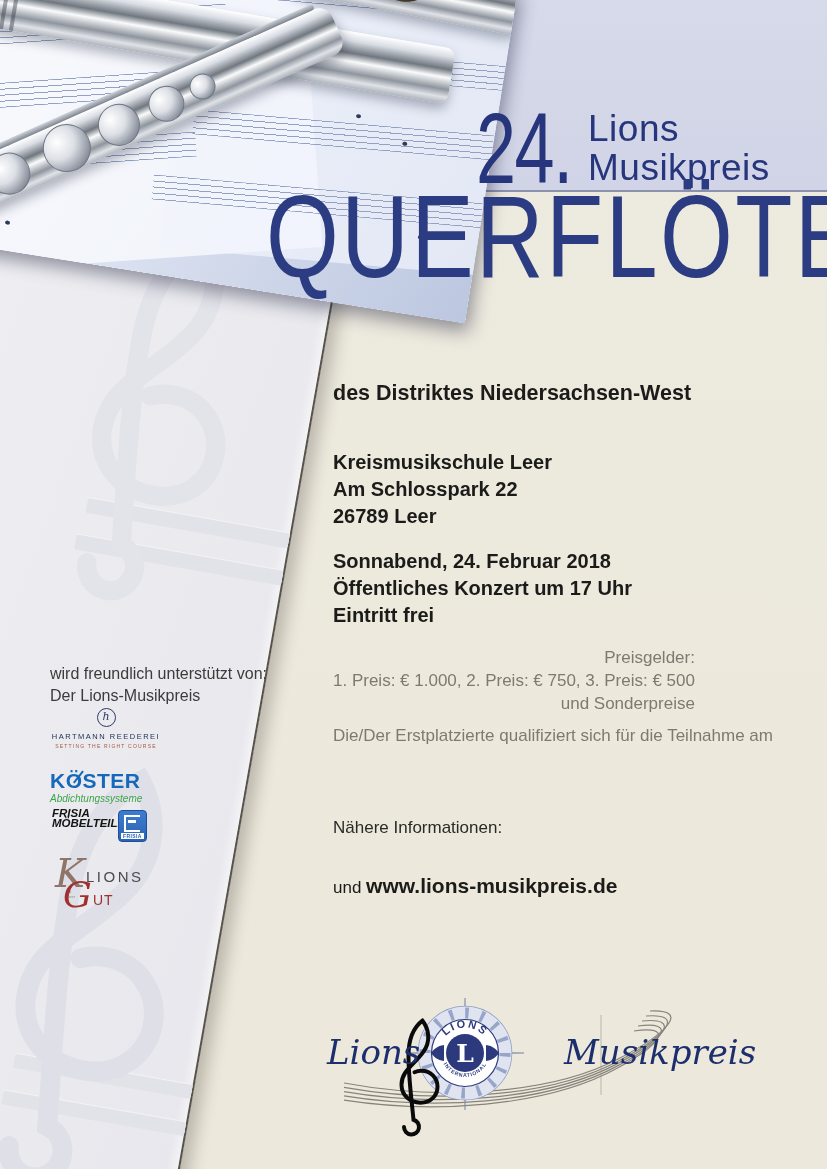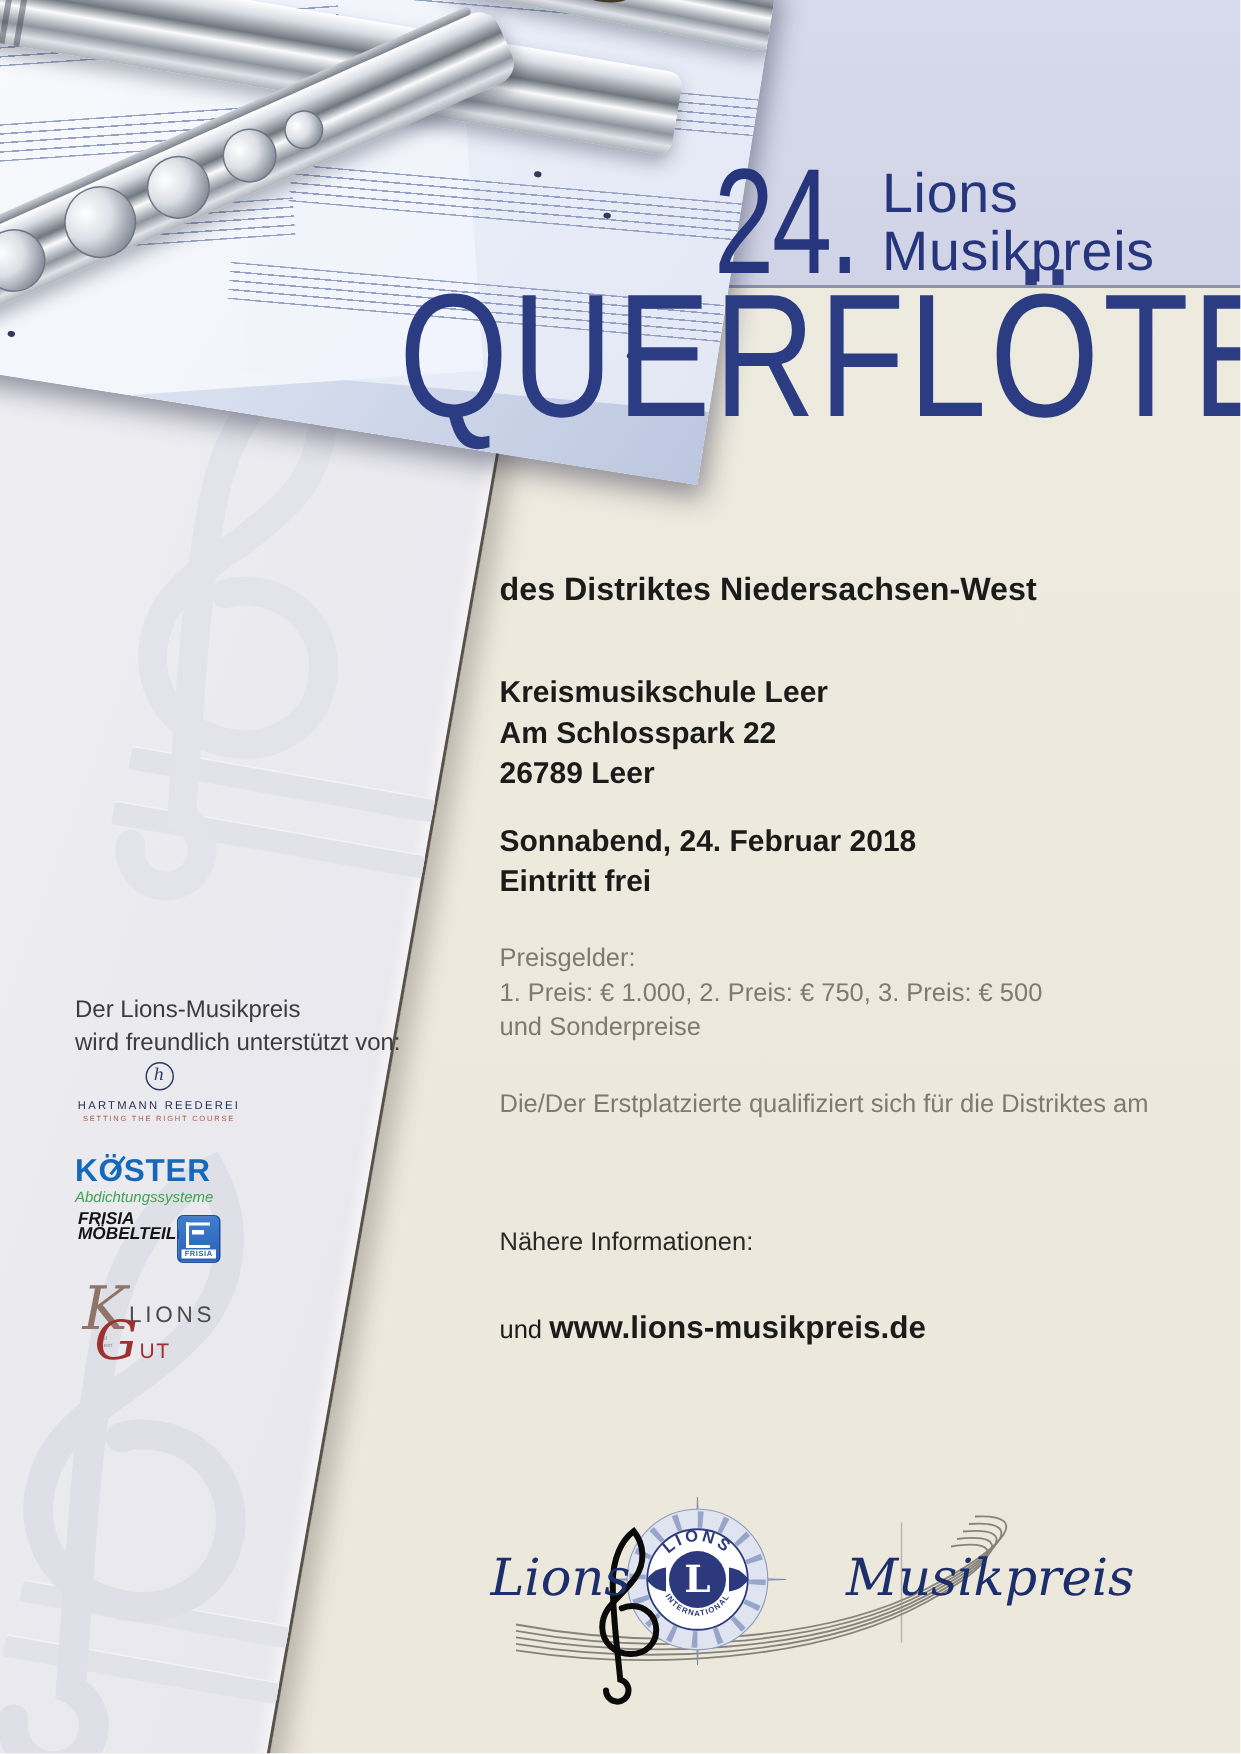--- a/index.html
+++ b/index.html
@@ -160,42 +160,43 @@
   <div class="col sub">des Distriktes Niedersachsen-West</div>
 
   <div class="col bold20" style="top:449px;">
     <div>Kreismusikschule Leer</div>
     <div>Am Schlosspark 22</div>
     <div>26789 Leer</div>
   </div>
 
   <div class="col bold20" style="top:548px;">
     <div>Sonnabend, 24. Februar 2018</div>
+    <div>Öffentliches Konzert um 17 Uhr</div>
     <div>Eintritt frei</div>
   </div>
 
-  <div class="col grey" style="top:627px;">
+  <div class="col grey" style="top:646px;text-align:right;">
     <div>Preisgelder:</div>
     <div>1. Preis: € 1.000, 2. Preis: € 750, 3. Preis: € 500</div>
     <div>und Sonderpreise</div>
   </div>
 
   <div class="col grey" style="top:724px;">
-    <div>Die/Der Erstplatzierte qualifiziert sich für die Distriktes am</div>
+    <div>Die/Der Erstplatzierte qualifiziert sich für die Teilnahme am</div>
   </div>
 
   <div class="col info-label">Nähere Informationen:</div>
   <div class="col site">
     <span>und</span>
     <b>www.lions-musikpreis.de</b>
   </div>
 
   <div class="sp-head">
+    <div>wird freundlich unterstützt von:</div>
     <div>Der Lions-Musikpreis</div>
-    <div>wird freundlich unterstützt von:</div>
   </div>
 
   <div class="hartmann">
     <div class="h-circle">h</div>
     <div class="h-name">HARTMANN REEDEREI</div>
     <div class="h-tag">SETTING THE RIGHT COURSE</div>
   </div>
 
   <div class="koester">
     <div class="k-name">KÖSTER</div>

